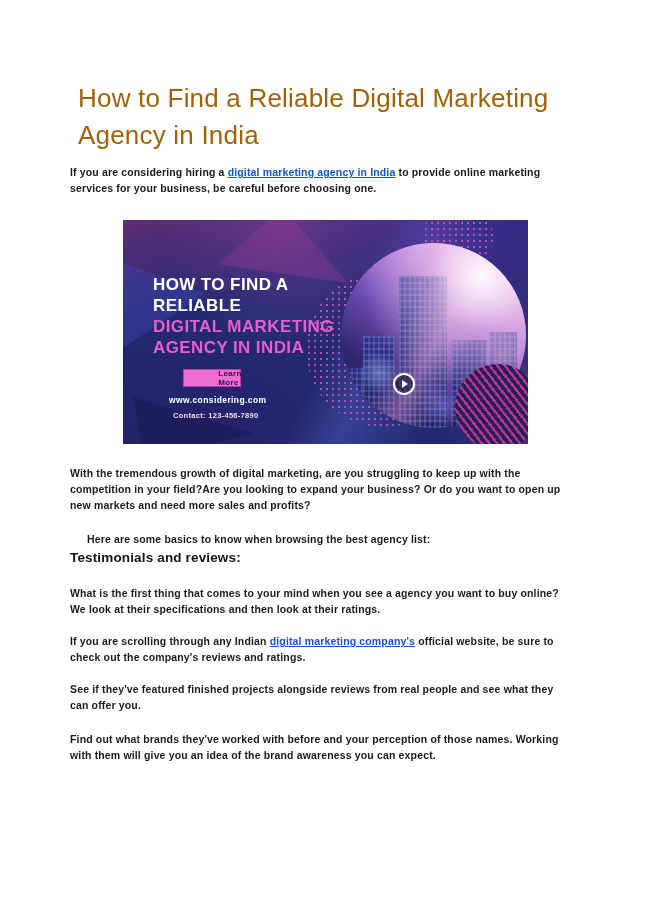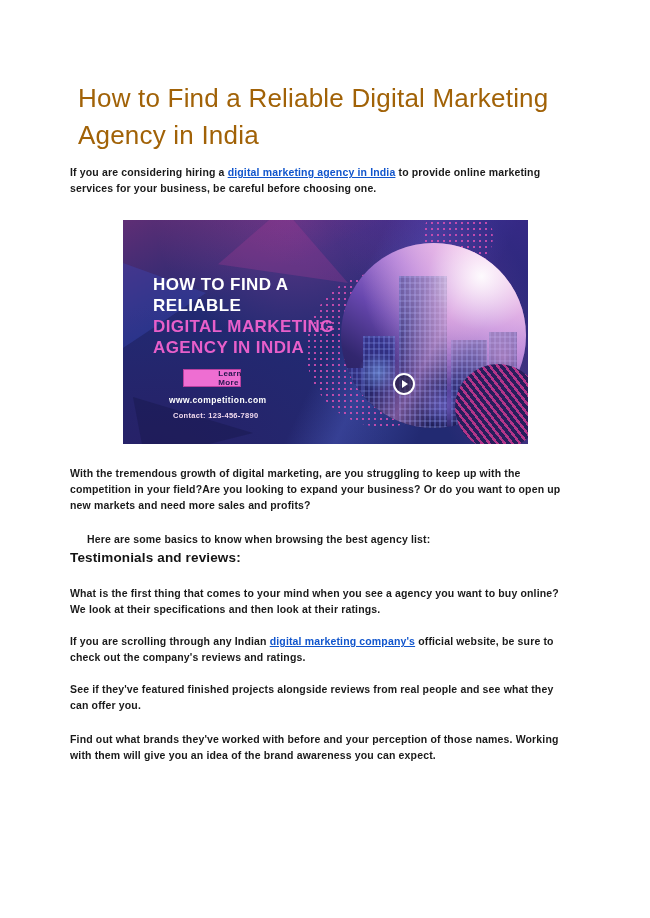--- a/index.html
+++ b/index.html
@@ -159,21 +159,21 @@
     <div class="striped-circle"></div>
 
     <div class="banner-heading">
       <div>HOW TO FIND A</div>
       <div>RELIABLE</div>
       <div class="pink">DIGITAL MARKETING</div>
       <div class="pink">AGENCY IN INDIA</div>
     </div>
 
     <div class="learn-more-btn">Learn More</div>
-    <div class="banner-website">www.competition.com</div>
+    <div class="banner-website">www.considering.com</div>
     <div class="banner-contact">Contact: 123-456-7890</div>
   </div>
 
   <p class="body-text p-growth">With the tremendous growth of digital marketing, are you struggling to keep up with the competition in your field?Are you looking to expand your business? Or do you want to open up new markets and need more sales and profits?</p>
 
   <p class="body-text p-basics">Here are some basics to know when browsing the best agency list:</p>
 
   <h2 class="body-text subheading">Testimonials and reviews:</h2>
 
   <p class="body-text p-first">What is the first thing that comes to your mind when you see a agency you want to buy online? We look at their specifications and then look at their ratings.</p>

